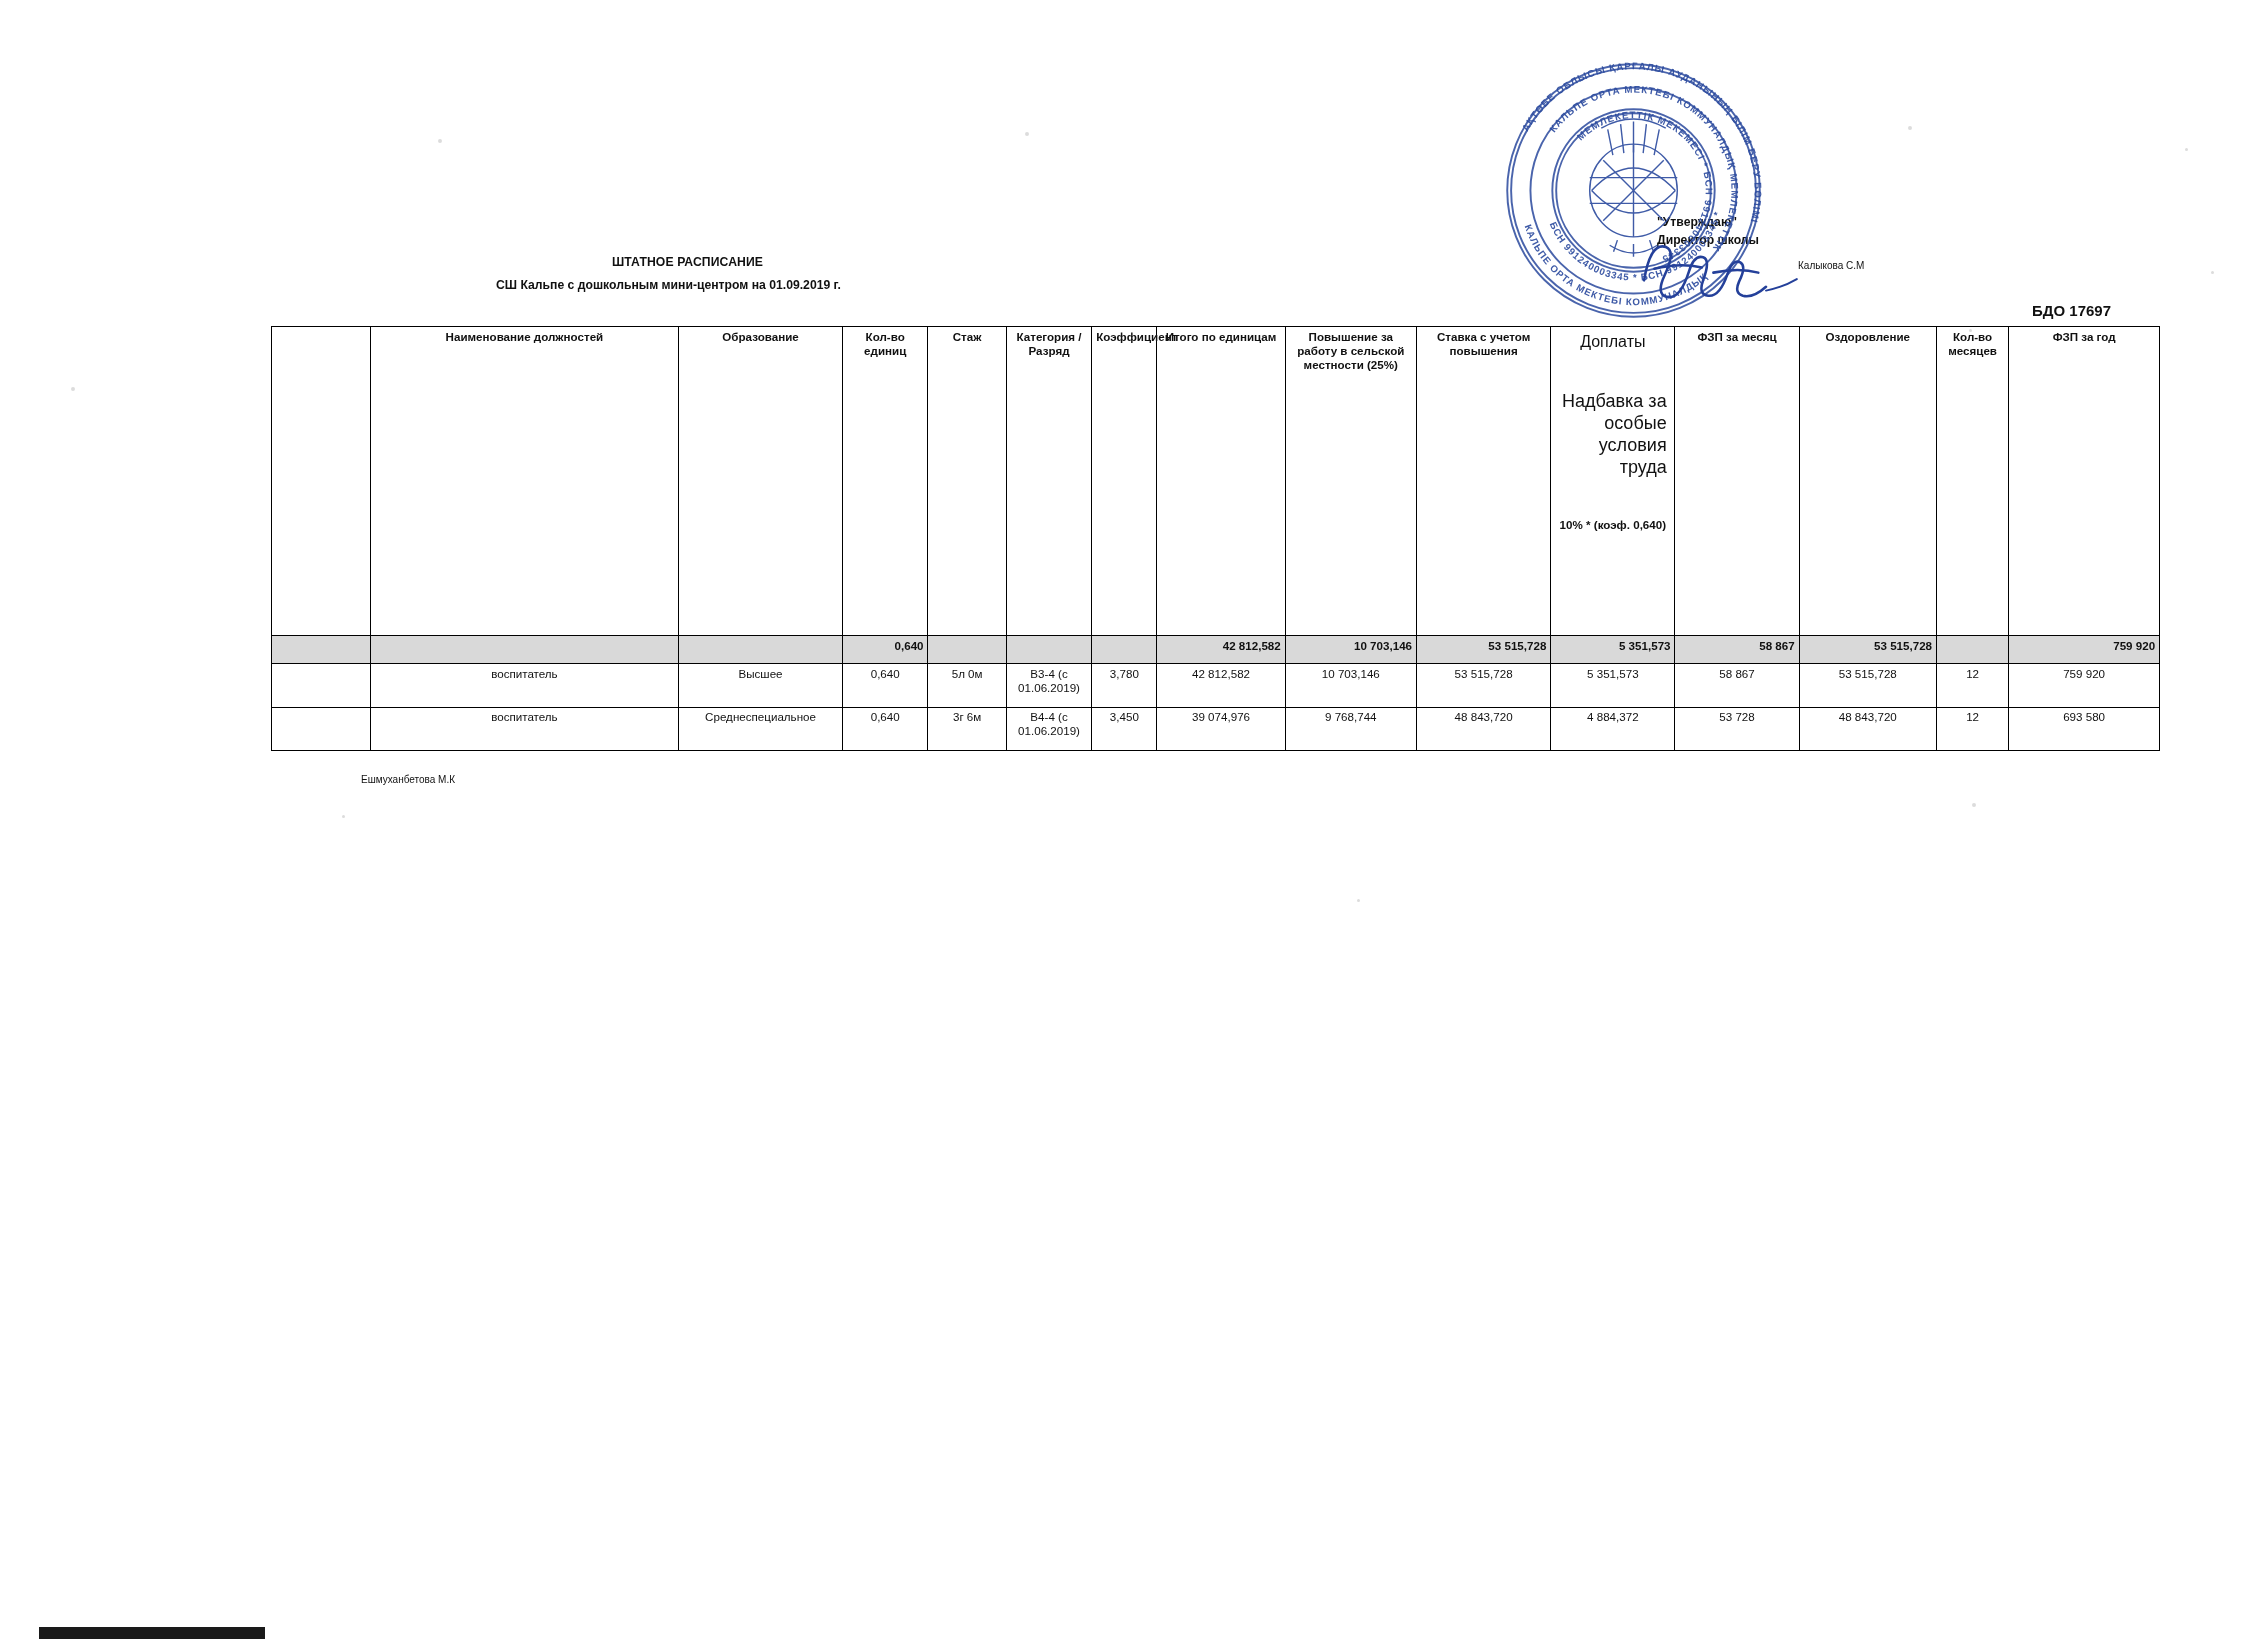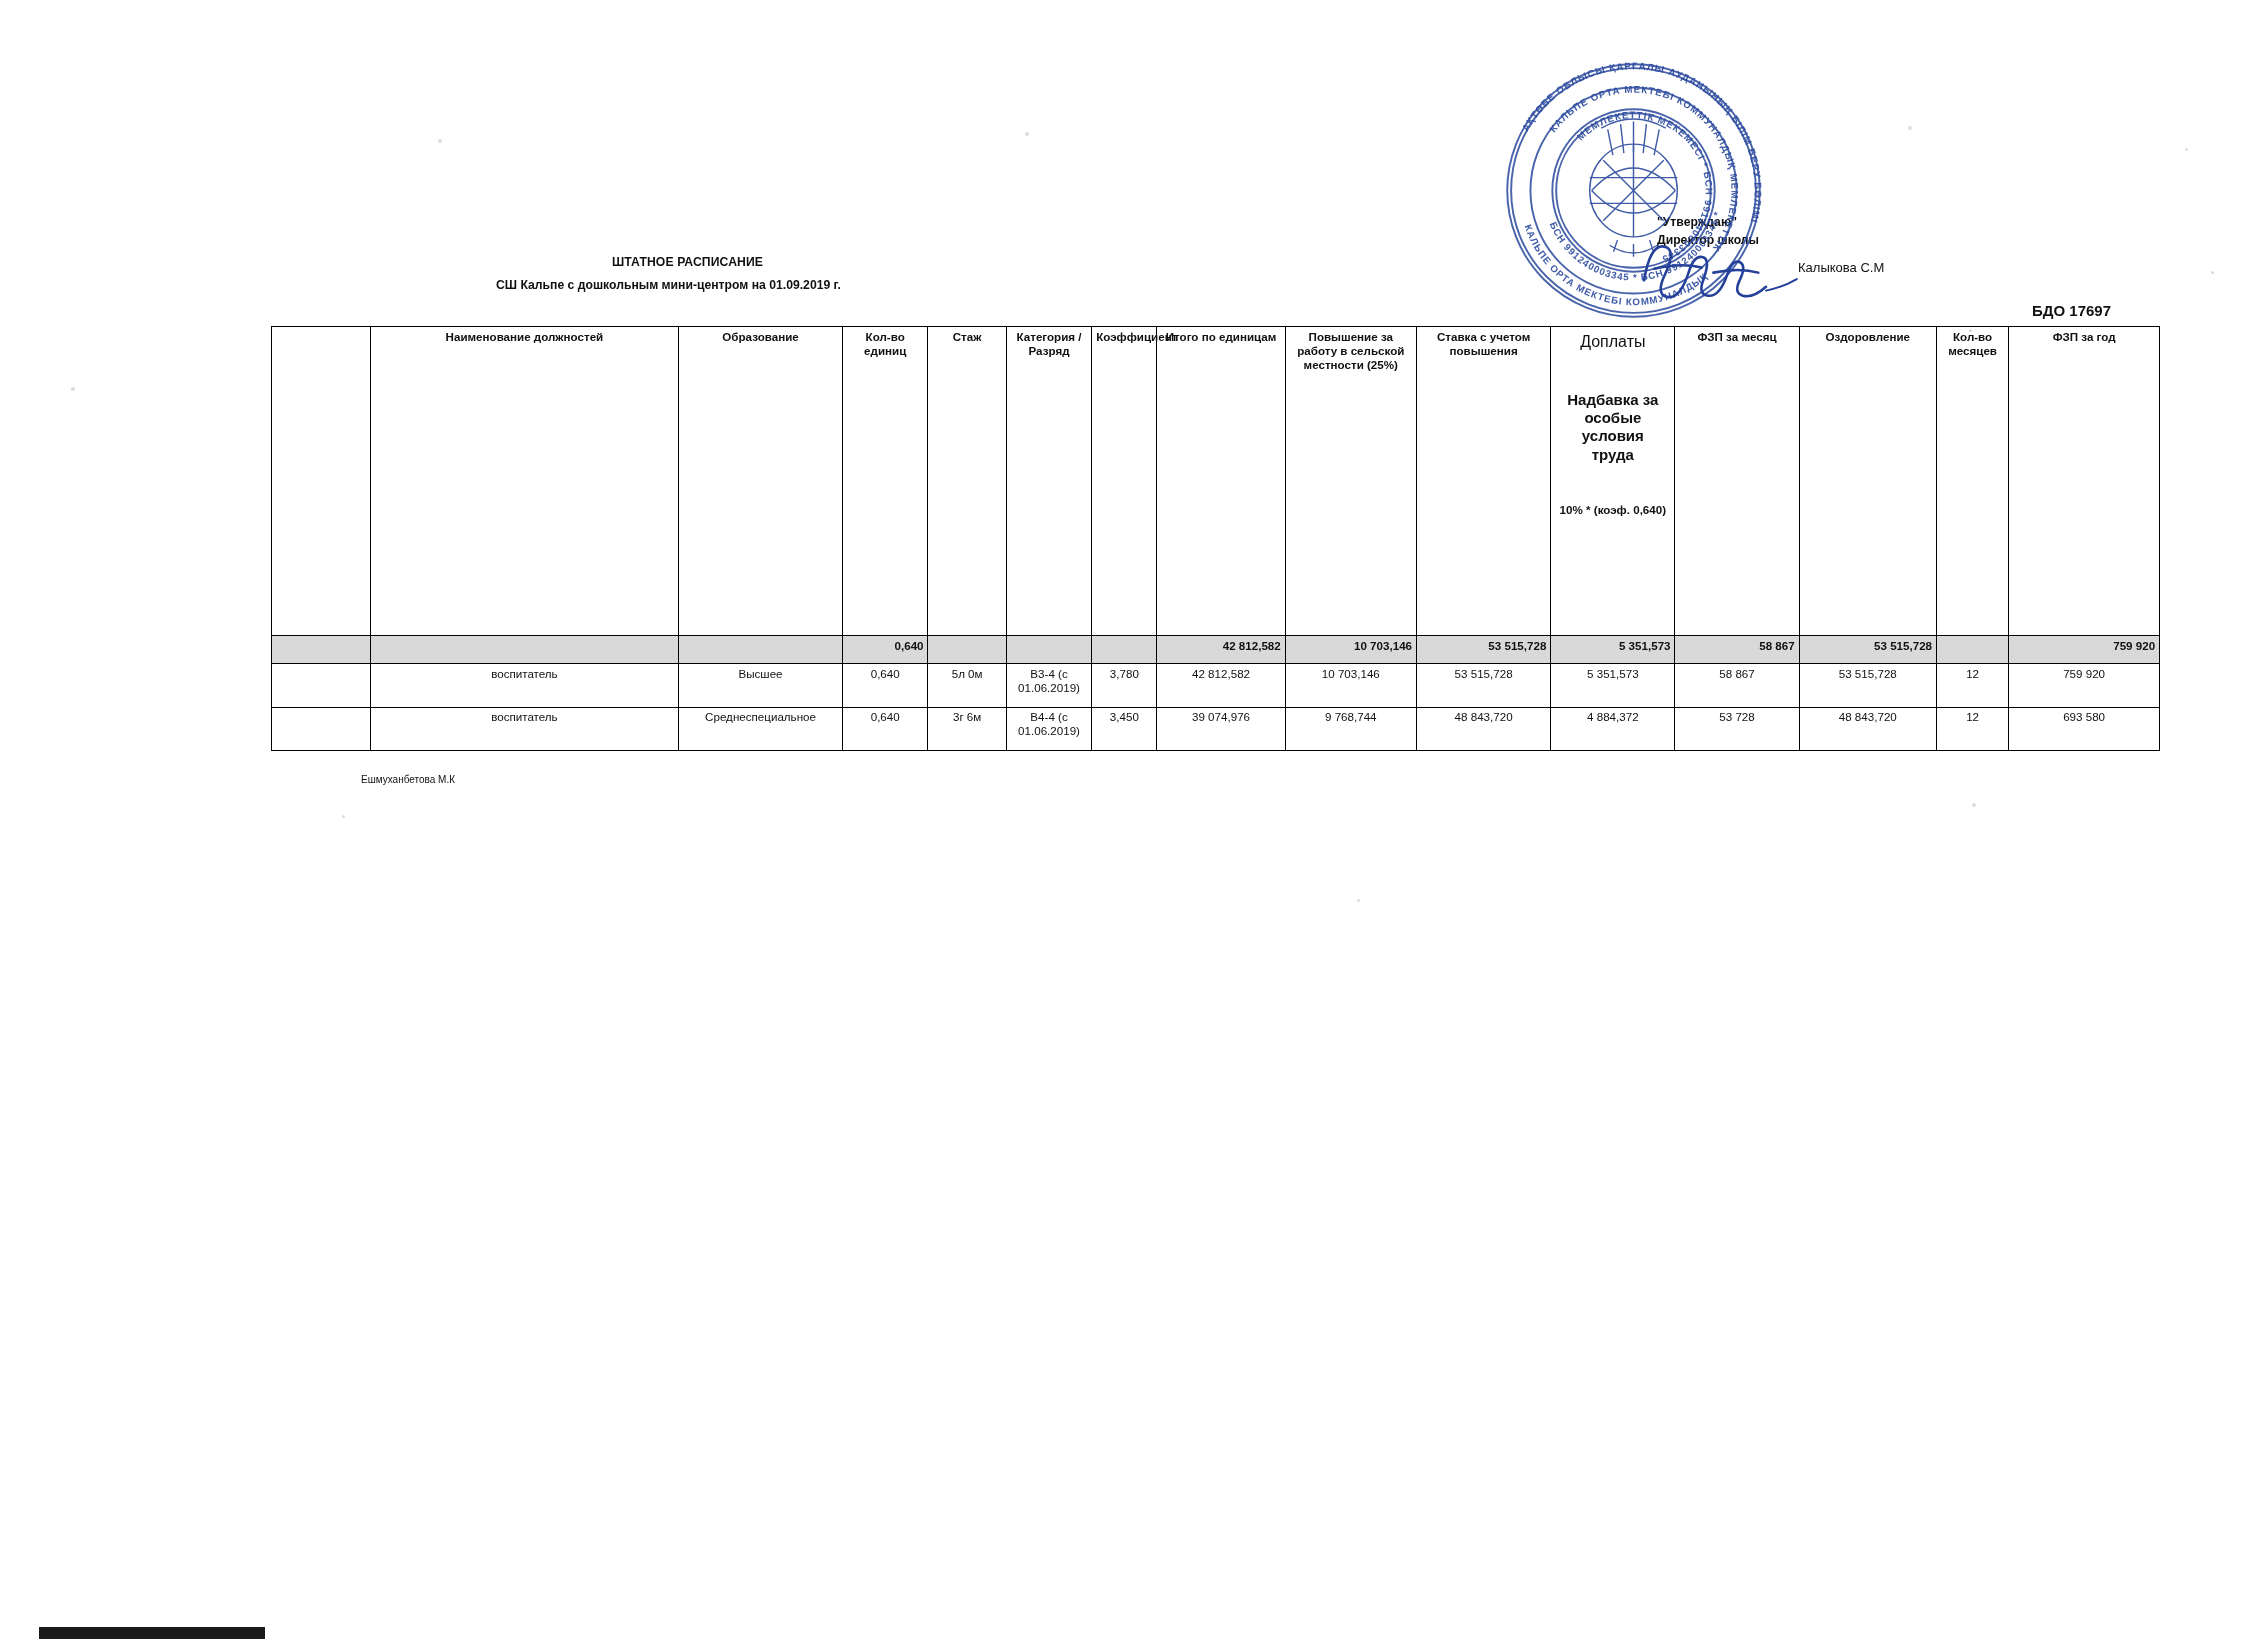--- a/index.html
+++ b/index.html
@@ -68,21 +68,21 @@
     width: 258px;
     font-size: 12.2px;
     line-height: 1.5;
   }
   .approve-line1 { font-weight: bold; }
   .approve-line2 { font-weight: bold; }
   .approve-name {
     position: absolute;
     left: 1798px;
     top: 260px;
-    font-size: 13px;
+    font-size: 10px;
   }
 
   
   .stamp {
     position: absolute;
     left: 1495px;
     top: 52px;
     width: 277px;
     height: 277px;
     pointer-events: none;
@@ -131,24 +131,24 @@
     padding: 0;
     vertical-align: top;
   }
   .dopl-title {
     text-align: center;
     font-weight: normal;
     padding: 2.6px 1.3px 0 1.3px;
     font-size: 16px;
   }
   .dopl-sub {
-    text-align: center;
-    font-weight: bold;
+    text-align: right;
+    font-weight: normal;
     padding: 39px 3.9px 0 3.9px;
-    font-size: 15px;
+    font-size: 18px;
   }
   .dopl-note {
     text-align: center;
     font-weight: bold;
     padding: 39px 3.9px 2.6px 3.9px;
     font-size: 11.6px;
   }
 
   tr.totalrow td {
     background: #d9d9d9;

